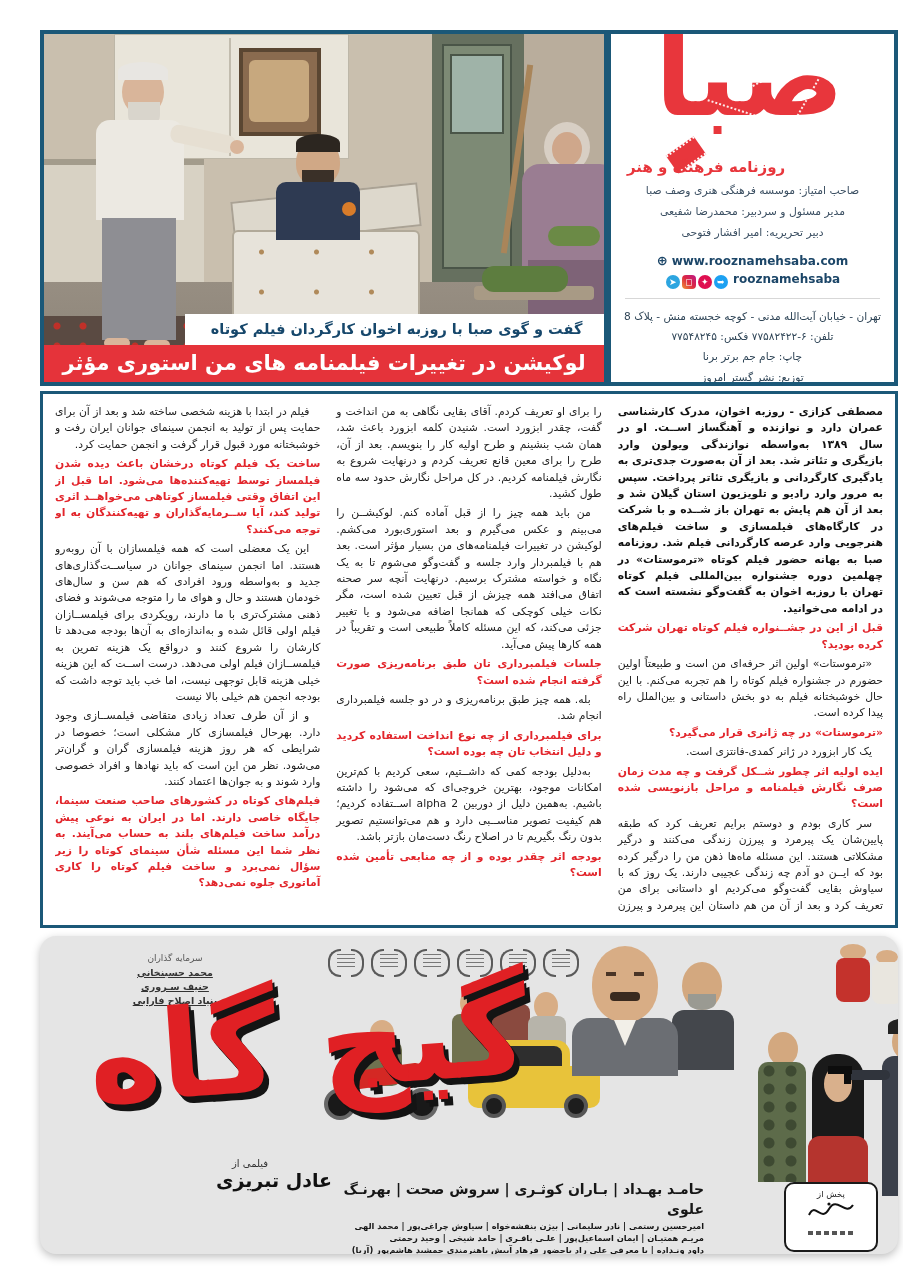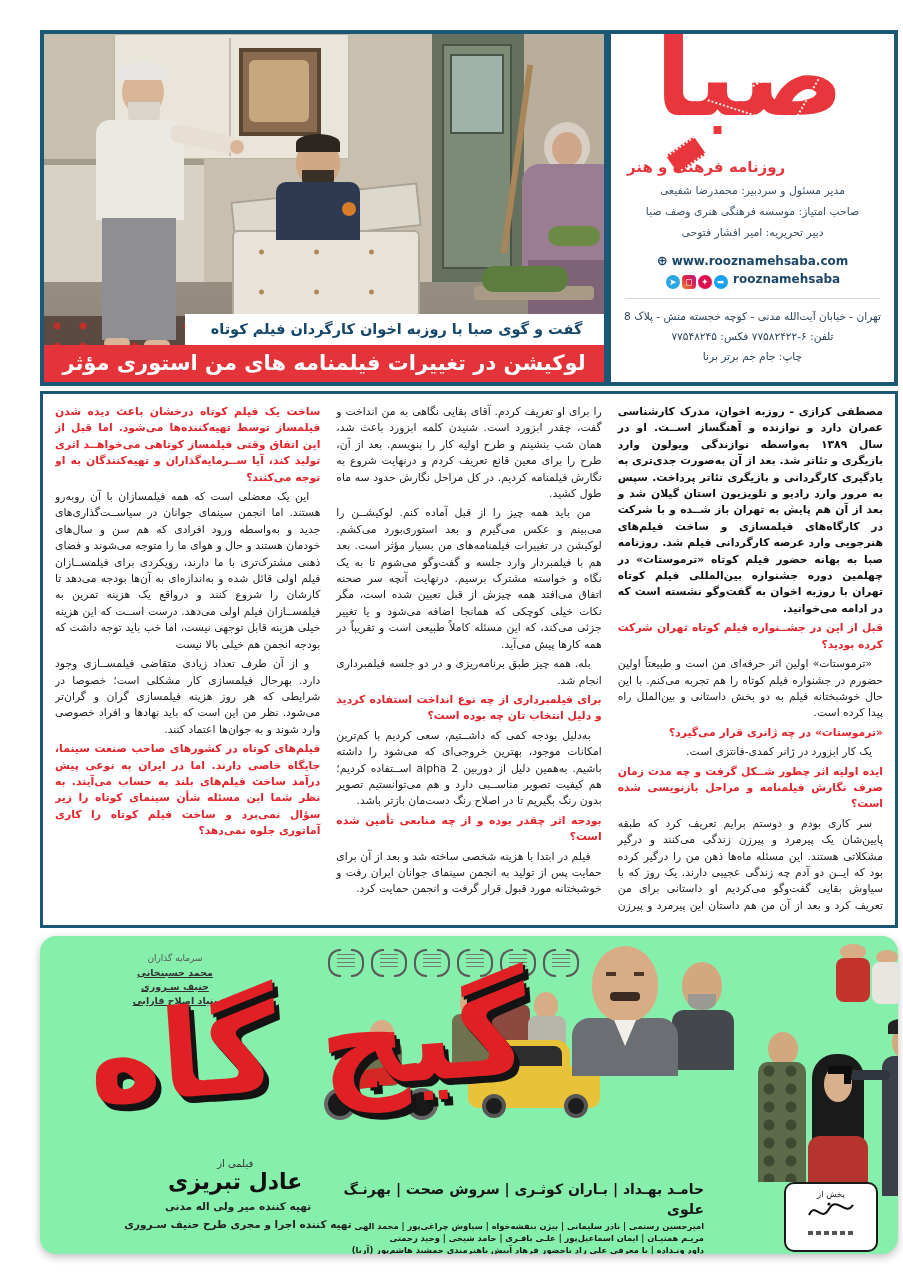--- a/index.html
+++ b/index.html
@@ -44,39 +44,39 @@
     border:3px solid #1b5878; background:#fff; padding:10px 12px; overflow:hidden; }
   .article-cols { direction:rtl; column-count:3; column-gap:16px; column-fill:auto;
     height:100%; overflow:hidden; text-align:justify; font-size:10.8px; line-height:1.52; color:#1d1d1d; }
   .article-cols p { margin:0 0 3px; }
   .article-cols p.q { color:#e2252b; font-weight:bold; margin-top:2px; }
   .article-cols p.intro { font-weight:bold; color:#111; }
   .article-cols p.a { text-indent:11px; }
 
   
   .poster { position:absolute; left:40px; top:936px; width:858px; height:318px;
-    background:#86efac; border-radius:16px; box-shadow:0 3px 8px rgba(0,0,0,.25); overflow:hidden; }
+    background:#e5e5e5; border-radius:16px; box-shadow:0 3px 8px rgba(0,0,0,.25); overflow:hidden; }
   .ps { position:absolute; }
   .investors { position:absolute; right:648px; top:16px; text-align:center; font-size:9px;
     color:#555; line-height:1.5; width:150px; }
   .investors .inv-name { font-weight:bold; color:#333; font-size:9.5px;text-decoration:underline; }
   .laurel-row { position:absolute; left:288px; top:12px; display:flex; gap:7px; direction:ltr; }
   .laurel { position:relative; width:36px; height:27px; }
   .laurel:before, .laurel:after { content:""; position:absolute; top:1px; width:11px; height:24px;
     border:2px solid #5a5a5a; }
   .laurel:before { left:0; border-right:none; border-radius:12px 0 0 12px; }
   .laurel:after { right:0; border-left:none; border-radius:0 12px 12px 0; }
   .laurel-txt { position:absolute; left:9px; top:6px; width:18px; height:14px;
     background:repeating-linear-gradient(#777 0 1px, transparent 1px 4px); }
   .gij-title { position:absolute; left:18px; top:34px; width:500px; font-size:122px; font-weight:bold;
     color:#e02024; transform:rotate(-4deg); letter-spacing:-4px;
     text-shadow:5px 7px 0 #141414, 2px 3px 0 #141414; line-height:1.25; text-align:center; z-index:3; }
   .film-by { position:absolute; left:128px; top:222px; text-align:center; z-index:4; }
   .film-by .fb-label { font-size:10px; color:#333; letter-spacing:2px; }
-  .film-by .fb-name { font-size:22px; font-weight:bold; color:#111; letter-spacing:1px; }
+  .film-by .fb-name { font-size:19px; font-weight:bold; color:#111; letter-spacing:1px;margin-left:48px; }
   .producers { position:absolute; left:48px; top:262px; width:300px; text-align:center;
     font-size:10px; color:#222; line-height:1.7; z-index:4; }
   .producers b { font-size:10.5px; }
   .cast-block { position:absolute; left:292px; top:243px; width:372px; direction:rtl;
     text-align:right; color:#161616; z-index:4; line-height:1.45; }
   .cast-block .c0 { font-size:14px; font-weight:bold; }
   .cast-block .cl { font-size:8.3px; font-weight:bold; }
   .cast-block .c4 { font-size:8px; color:#333; }
   .dist-badge { position:absolute; left:744px; top:246px; width:94px; height:70px; background:#fff;
     border:2px solid #1a1a1a; border-radius:10px; text-align:center; z-index:5; padding-top:5px; }
@@ -92,36 +92,37 @@
   <div class="masthead-box">
     <div class="logo-wrap">
       <div class="logo-text">صبا</div>
       <div class="logo-strip" style="left:120px; top:38px; transform:rotate(-28deg);"></div>
       <div class="logo-strip" style="left:95px; top:70px; transform:rotate(18deg);"></div>
       <div class="logo-strip" style="left:170px; top:60px; transform:rotate(-60deg); width:50px;"></div>
       <div class="logo-tab"></div>
       <div class="logo-tagline">روزنامه فرهنگ و هنر</div>
     </div>
     <div class="mast-lines">
+      <div>صاحب امتیاز: موسسه فرهنگی هنری وصف صبا</div>
       <div>مدیر مسئول و سردبیر: محمدرضا شفیعی</div>
-      <div>صاحب امتیاز: موسسه فرهنگی هنری وصف صبا</div>
       <div>دبیر تحریریه: امیر افشار فتوحی</div>
     </div>
     <div class="site-row">
       <span class="globe">⊕</span><span>www.rooznamehsaba.com</span>
     </div>
     <div class="social-row">
       <span class="sicon si-tg">➤</span><span class="sicon si-ig">◻</span><span class="sicon si-ap">✦</span><span class="sicon si-tw">➥</span>
       <span>rooznamehsaba</span>
     </div>
     <div class="mast-divider"></div>
     <div class="addr-lines">
       <div>تهران - خیابان آیت‌الله مدنی - کوچه خجسته منش - پلاک 8</div>
       <div>تلفن: ۶-۷۷۵۸۲۴۲۲   فکس: ۷۷۵۴۸۲۴۵</div>
       <div>چاپ: جام جم برتر برنا</div>
+      <div>توزیع: نشر گستر امروز</div>
     </div>
   </div>
 
   <div class="photo-box">
 
     <div class="ph" style="left:70px; top:0; width:235px; height:125px; background:#e9e5da; border:1px solid #bdb7a8;"></div>
     <div class="ph" style="left:185px; top:4px; width:2px; height:118px; background:#c2bcae;"></div>
     <div class="ph" style="left:195px; top:14px; width:82px; height:88px; background:#8a6b4f; border:4px solid #5a4632;"></div>
     <div class="ph" style="left:205px; top:26px; width:60px; height:62px; background:#c7a87e; border-radius:6px;"></div>
     <div class="ph" style="left:388px; top:0; width:92px; height:252px; background:#66705f;"></div>
@@ -169,20 +170,21 @@
   <div class="article-box">
     <div class="article-cols">
         <p class="intro">مصطفی کزازی - روزبه اخوان، مدرک کارشناسی عمران دارد و نوازنده و آهنگساز اســت. او در سال ۱۳۸۹ به‌واسطه نوازندگی ویولون وارد بازیگری و تئاتر شد. بعد از آن به‌صورت جدی‌تری به یادگیری کارگردانی و بازیگری تئاتر پرداخت. سپس به مرور وارد رادیو و تلویزیون استان گیلان شد و بعد از آن هم پایش به تهران باز شــده و با شرکت در کارگاه‌های فیلمسازی و ساخت فیلم‌های هنرجویی وارد عرصه کارگردانی فیلم شد. روزنامه صبا به بهانه حضور فیلم کوتاه «ترموستات» در چهلمین دوره جشنواره بین‌المللی فیلم کوتاه تهران با روزبه اخوان به گفت‌وگو نشسته است که در ادامه می‌خوانید.</p>
         <p class="q">قبل از این در جشــنواره فیلم کوتاه تهران شرکت کرده بودید؟</p>
         <p class="a">«ترموستات» اولین اثر حرفه‌ای من است و طبیعتاً اولین حضورم در جشنواره فیلم کوتاه را هم تجربه می‌کنم. با این حال خوشبختانه فیلم به دو بخش داستانی و بین‌الملل راه پیدا کرده است.</p>
         <p class="q">«ترموستات» در چه ژانری قرار می‌گیرد؟</p>
         <p class="a">یک کار ابزورد در ژانر کمدی-فانتزی است.</p>
         <p class="q">ایده اولیه اثر چطور شــکل گرفت و چه مدت زمان صرف نگارش فیلمنامه و مراحل بازنویسی شده است؟</p>
         <p class="a">سر کاری بودم و دوستم برایم تعریف کرد که طبقه پایین‌شان یک پیرمرد و پیرزن زندگی می‌کنند و درگیر مشکلاتی هستند. این مسئله ماه‌ها ذهن من را درگیر کرده بود که ایــن دو آدم چه زندگی عجیبی دارند. یک روز که با سیاوش بقایی گفت‌وگو می‌کردیم او داستانی برای من تعریف کرد و بعد از آن من هم داستان این پیرمرد و پیرزن را برای او تعریف کردم. آقای بقایی نگاهی به من انداخت و گفت، چقدر ابزورد است. شنیدن کلمه ابزورد باعث شد، همان شب بنشینم و طرح اولیه کار را بنویسم. بعد از آن، طرح را برای معین قانع تعریف کردم و درنهایت شروع به نگارش فیلمنامه کردیم. در کل مراحل نگارش حدود سه ماه طول کشید.</p>
         <p class="a">من باید همه چیز را از قبل آماده کنم. لوکیشــن را می‌بینم و عکس می‌گیرم و بعد استوری‌بورد می‌کشم. لوکیشن در تغییرات فیلمنامه‌های من بسیار مؤثر است. بعد هم با فیلمبردار وارد جلسه و گفت‌وگو می‌شوم تا به یک نگاه و خواسته مشترک برسیم. درنهایت آنچه سر صحنه اتفاق می‌افتد همه چیزش از قبل تعیین شده است، مگر نکات خیلی کوچکی که همانجا اضافه می‌شود و یا تغییر جزئی می‌کند، که این مسئله کاملاً طبیعی است و تقریباً در همه کارها پیش می‌آید.</p>
+        <p class="q">جلسات فیلمبرداری تان طبق برنامه‌ریزی صورت گرفته انجام شده است؟</p>
         <p class="a">بله. همه چیز طبق برنامه‌ریزی و در دو جلسه فیلمبرداری انجام شد.</p>
         <p class="q">برای فیلمبرداری از چه نوع انداخت استفاده کردید و دلیل انتخاب تان چه بوده است؟</p>
         <p class="a">به‌دلیل بودجه کمی که داشــتیم، سعی کردیم با کم‌ترین امکانات موجود، بهترین خروجی‌ای که می‌شود را داشته باشیم. به‌همین دلیل از دوربین alpha 2 اســتفاده کردیم؛ هم کیفیت تصویر مناســبی دارد و هم می‌توانستیم تصویر بدون رنگ بگیریم تا در اصلاح رنگ دست‌مان بازتر باشد.</p>
         <p class="q">بودجه اثر چقدر بوده و از چه منابعی تأمین شده است؟</p>
         <p class="a">فیلم در ابتدا با هزینه شخصی ساخته شد و بعد از آن برای حمایت پس از تولید به انجمن سینمای جوانان ایران رفت و خوشبختانه مورد قبول قرار گرفت و انجمن حمایت کرد.</p>
         <p class="q">ساخت یک فیلم کوتاه درخشان باعث دیده شدن فیلمساز توسط تهیه‌کننده‌ها می‌شود. اما قبل از این اتفاق وقتی فیلمساز کوتاهی می‌خواهــد اثری تولید کند، آیا ســرمایه‌گذاران و تهیه‌کنندگان به او توجه می‌کنند؟</p>
         <p class="a">این یک معضلی است که همه فیلمسازان با آن روبه‌رو هستند. اما انجمن سینمای جوانان در سیاســت‌گذاری‌های جدید و به‌واسطه ورود افرادی که هم سن و سال‌های خودمان هستند و حال و هوای ما را متوجه می‌شوند و فضای ذهنی مشترک‌تری با ما دارند، رویکردی برای فیلمســازان فیلم اولی قائل شده و به‌اندازه‌ای به آن‌ها بودجه می‌دهد تا کارشان را شروع کنند و درواقع یک هزینه تمرین به فیلمســازان فیلم اولی می‌دهد. درست اســت که این هزینه خیلی هزینه قابل توجهی نیست، اما خب باید توجه داشت که بودجه انجمن هم خیلی بالا نیست</p>
         <p class="a">و از آن طرف تعداد زیادی متقاضی فیلمســازی وجود دارد. بهرحال فیلمسازی کار مشکلی است؛ خصوصا در شرایطی که هر روز هزینه فیلمسازی گران و گران‌تر می‌شود. نظر من این است که باید نهادها و افراد خصوصی وارد شوند و به جوان‌ها اعتماد کنند.</p>
         <p class="q">فیلم‌های کوتاه در کشورهای صاحب صنعت سینما، جایگاه خاصی دارند. اما در ایران به نوعی پیش درآمد ساخت فیلم‌های بلند به حساب می‌آیند. به نظر شما این مسئله شأن سینمای کوتاه را زیر سؤال نمی‌برد و ساخت فیلم کوتاه را کاری آماتوری جلوه نمی‌دهد؟</p>
       </div>
@@ -262,24 +264,20 @@
         </span>
       <span class="laurel">
           <span class="laurel-txt"></span>
         </span>
     </div>
     <div class="gij-title">گیج گاه</div>
     <div class="film-by">
       <div class="fb-label">فیلمی از</div>
       <div class="fb-name">عادل تبریزی</div>
     </div>
-    <div class="producers">
-      <div><b>تهیه کننده میر ولی اله مدنی</b></div>
-      <div><b>تهیه کننده اجرا و مجری طرح حنیف سـروری</b></div>
-    </div>
     <div class="cast-block">
       <div class="c0">حامـد بهـداد | بـاران کوثـری | سروش صحت | بهرنـگ علوی</div>
       <div class="cl">امیرحسین رستمی | نادر سلیمانی | بیژن بنفشه‌خواه | سیاوش چراغی‌پور | محمد الهی</div>
       <div class="cl">مریـم همتیـان | ایمان اسماعیل‌پور | علـی باقـری | حامد شیخی | وحید رحمتی</div>
       <div class="cl">داود ونـداده | با معرفی علی راد باحضور فرهاد آییش باهنرمندی جمشید هاشم‌پور (آریا)</div>
       <div class="c4">خاطره سازان رضا صفائی پور - حسن رضایی</div>
     </div>
     <div class="dist-badge">
       <div class="db-label">پخش از</div>
       <svg width="52" height="26" viewBox="0 0 52 26">

